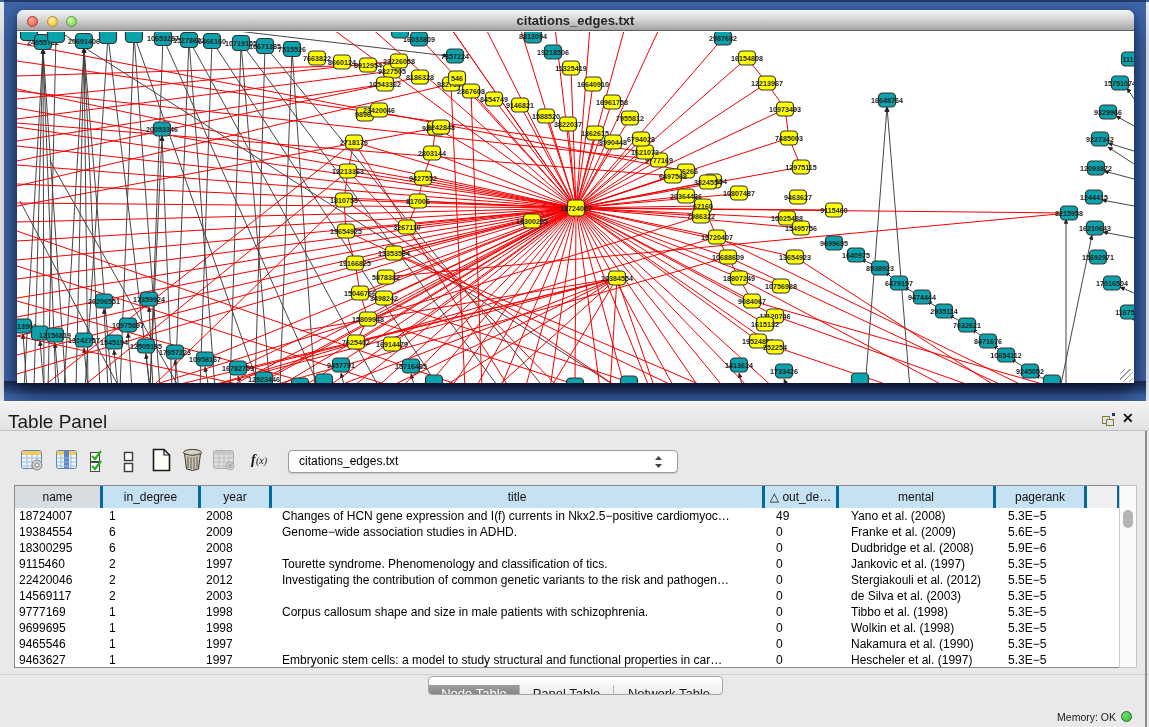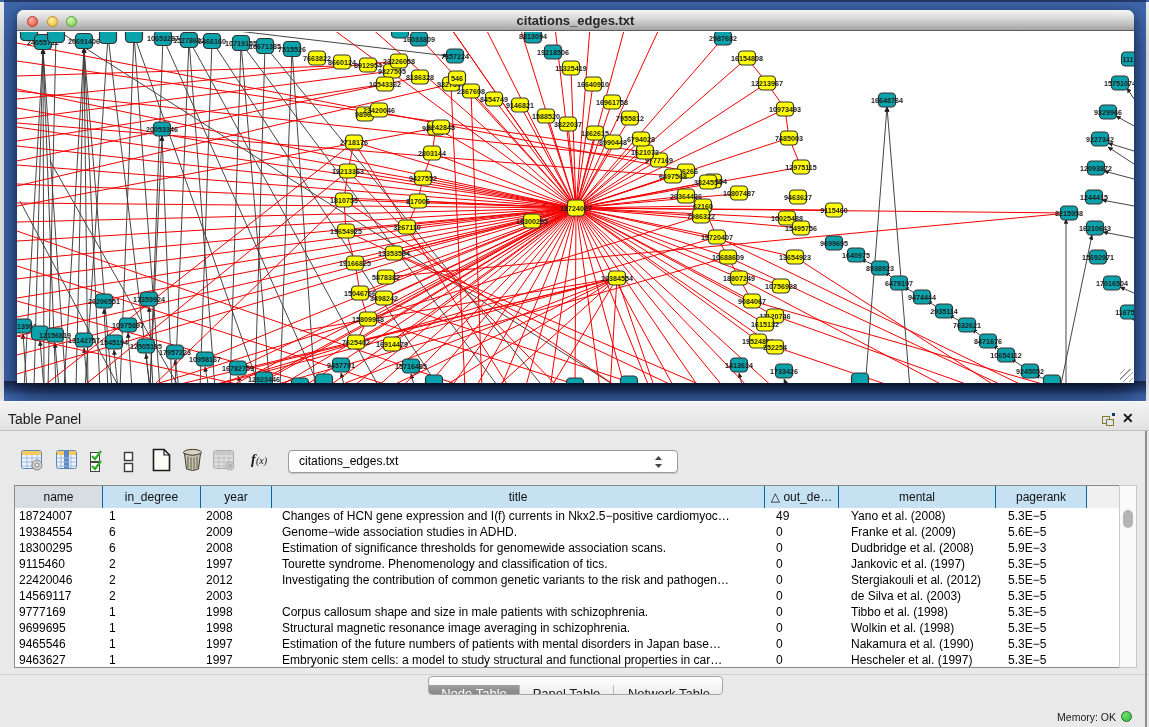--- a/index.html
+++ b/index.html
@@ -12,29 +12,29 @@
  background:#fff;box-shadow:0 14px 28px rgba(3,8,28,.6),0 3px 10px rgba(3,8,28,.45)}
 #titlebar{position:absolute;left:0;top:0;width:100%;height:21px;border-radius:7px 7px 0 0;
  background:linear-gradient(#f6f6f6,#d7d7d7 45%,#a4a4a4);border-bottom:1px solid #5e5e5e}
 #titlebar .t{width:100%;text-align:center;font-size:13px;font-weight:bold;color:#262626;line-height:21px}
 .light{position:absolute;top:5.5px;width:11px;height:11px;border-radius:50%}
 #graphwrap{position:absolute;left:0;top:22px;width:1117px;height:351px;overflow:hidden;background:#fff}
 #grip{position:absolute;right:1px;bottom:1px;width:13px;height:13px;
  background:repeating-linear-gradient(135deg,transparent 0 3px,#9a9a9a 3px 4px)}
 #tph{left:0;top:401px;width:1149px;height:30px;background:linear-gradient(#f2f2f2,#e2e2e2);
  border-top:1px solid #fbfbfb;border-bottom:1px solid #c2c2c2}
-#tph .t{position:absolute;left:8px;top:9px;font-size:14px;color:#1a1a1a}
+#tph .t{position:absolute;left:8px;top:9px;font-size:19px;color:#1a1a1a}
 #tpx{position:absolute;left:1122px;top:8px;font-size:14px;font-weight:bold;color:#111}
 #tpbody{left:0;top:431px;width:1149px;height:296px;background:#e9e9e9}
 #dropdown{position:absolute;left:288px;top:19px;width:390px;height:23px;background:#fff;
  border:1px solid #9b9b9b;border-radius:4px;box-shadow:0 1px 1px rgba(0,0,0,.15);
  font-size:12px;color:#000;line-height:21px;padding-left:10px}
 #table{position:absolute;left:14px;top:54px;width:1105px;height:183px;background:#fff;
  border:1px solid #8a8a8a;border-right:none}
-.hc{position:absolute;top:0;height:22px;background:#c6e1f2;border-right:1px solid #0369a1;
+.hc{position:absolute;top:0;height:22px;background:#c6e1f2;border-right:3px solid #0369a1;
  font-size:12px;color:#111;text-align:center;line-height:22px;overflow:hidden}
 .row{position:absolute;left:0;width:1105px;height:16px;font-size:12px;color:#000;white-space:nowrap}
 .row span{position:absolute;overflow:hidden}
 #sbar{position:absolute;left:1119px;top:54px;width:18px;height:183px;background:#fafafa;
  border:1px solid #c6c6c6;border-left:1px solid #cccccc}
 #sthumb{position:absolute;left:2.5px;top:24px;width:10px;height:18px;background:#b4b4b4;border-radius:5px}
 #tabline{position:absolute;left:0;top:243px;width:1149px;height:1px;background:#d2d2d2}
 #tabs{position:absolute;left:428px;top:245px;width:295px;height:19px;border:1px solid #a6a6a6;
  border-radius:4px;background:linear-gradient(#fff,#ededed);overflow:hidden;font-size:13px}
 #tabs div{position:absolute;top:8px;height:19px;line-height:18px;text-align:center;color:#1a1a1a}
@@ -681,24 +681,23 @@
         <span style="left:191px">2009</span>
         <span style="left:267px;width:481px">Genome−wide association studies in ADHD.</span>
         <span style="left:761px">0</span>
         <span style="left:836px">Franke et al. (2009)</span>
         <span style="left:993px">5.6E−5</span>
       </div>
 <div class="row" style="top:55px">
         <span style="left:4px">18300295</span>
         <span style="left:94px">6</span>
         <span style="left:191px">2008</span>
-        <span style="left:267px;width:481px">Estimation of significance thresholds for genomewide association scans.</span>
         <span style="left:761px">0</span>
         <span style="left:836px">Dudbridge et al. (2008)</span>
-        <span style="left:993px">5.9E−3</span>
+        <span style="left:993px">5.9E−6</span>
       </div>
 <div class="row" style="top:71px">
         <span style="left:4px">9115460</span>
         <span style="left:94px">2</span>
         <span style="left:191px">1997</span>
         <span style="left:267px;width:481px">Tourette syndrome. Phenomenology and classification of tics.</span>
         <span style="left:761px">0</span>
         <span style="left:836px">Jankovic et al. (1997)</span>
         <span style="left:993px">5.3E−5</span>
       </div>
@@ -725,30 +724,28 @@
         <span style="left:191px">1998</span>
         <span style="left:267px;width:481px">Corpus callosum shape and size in male patients with schizophrenia.</span>
         <span style="left:761px">0</span>
         <span style="left:836px">Tibbo et al. (1998)</span>
         <span style="left:993px">5.3E−5</span>
       </div>
 <div class="row" style="top:135px">
         <span style="left:4px">9699695</span>
         <span style="left:94px">1</span>
         <span style="left:191px">1998</span>
-        <span style="left:267px;width:481px">Structural magnetic resonance image averaging in schizophrenia.</span>
         <span style="left:761px">0</span>
         <span style="left:836px">Wolkin et al. (1998)</span>
         <span style="left:993px">5.3E−5</span>
       </div>
 <div class="row" style="top:151px">
         <span style="left:4px">9465546</span>
         <span style="left:94px">1</span>
         <span style="left:191px">1997</span>
-        <span style="left:267px;width:481px">Estimation of the future numbers of patients with mental disorders in Japan base…</span>
         <span style="left:761px">0</span>
         <span style="left:836px">Nakamura et al. (1990)</span>
         <span style="left:993px">5.3E−5</span>
       </div>
 <div class="row" style="top:167px">
         <span style="left:4px">9463627</span>
         <span style="left:94px">1</span>
         <span style="left:191px">1997</span>
         <span style="left:267px;width:481px">Embryonic stem cells: a model to study structural and functional properties in car…</span>
         <span style="left:761px">0</span>

